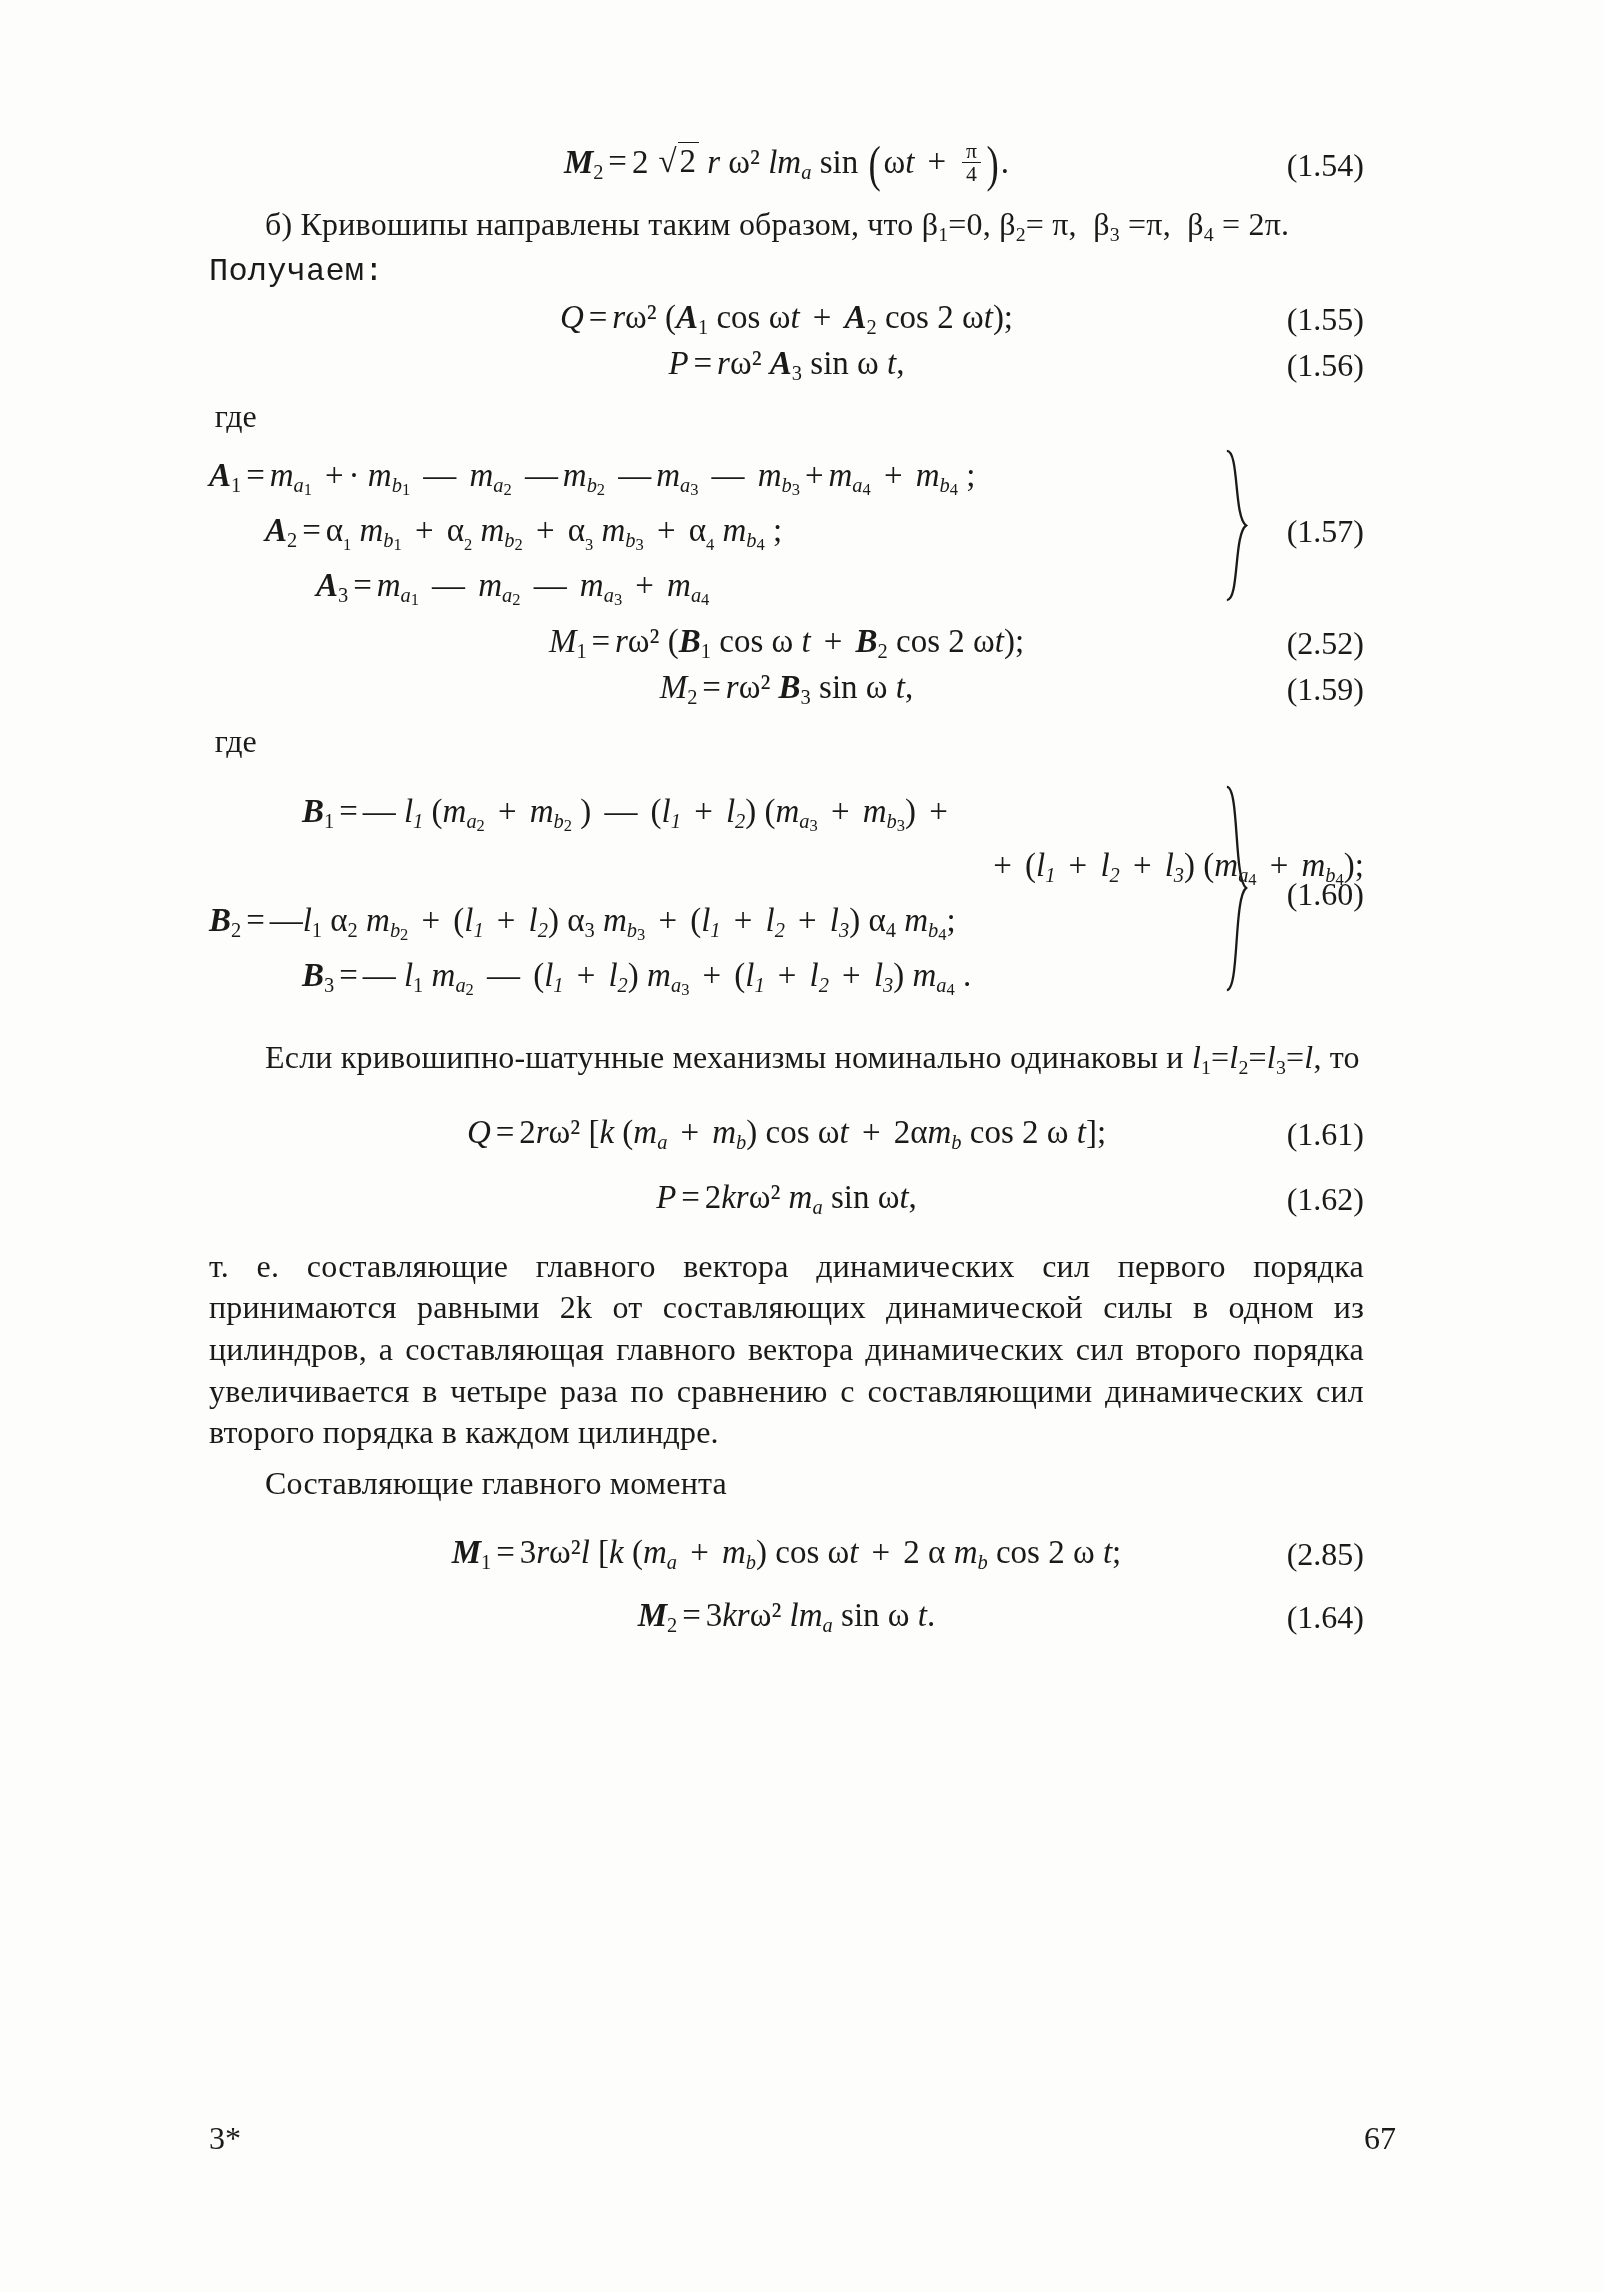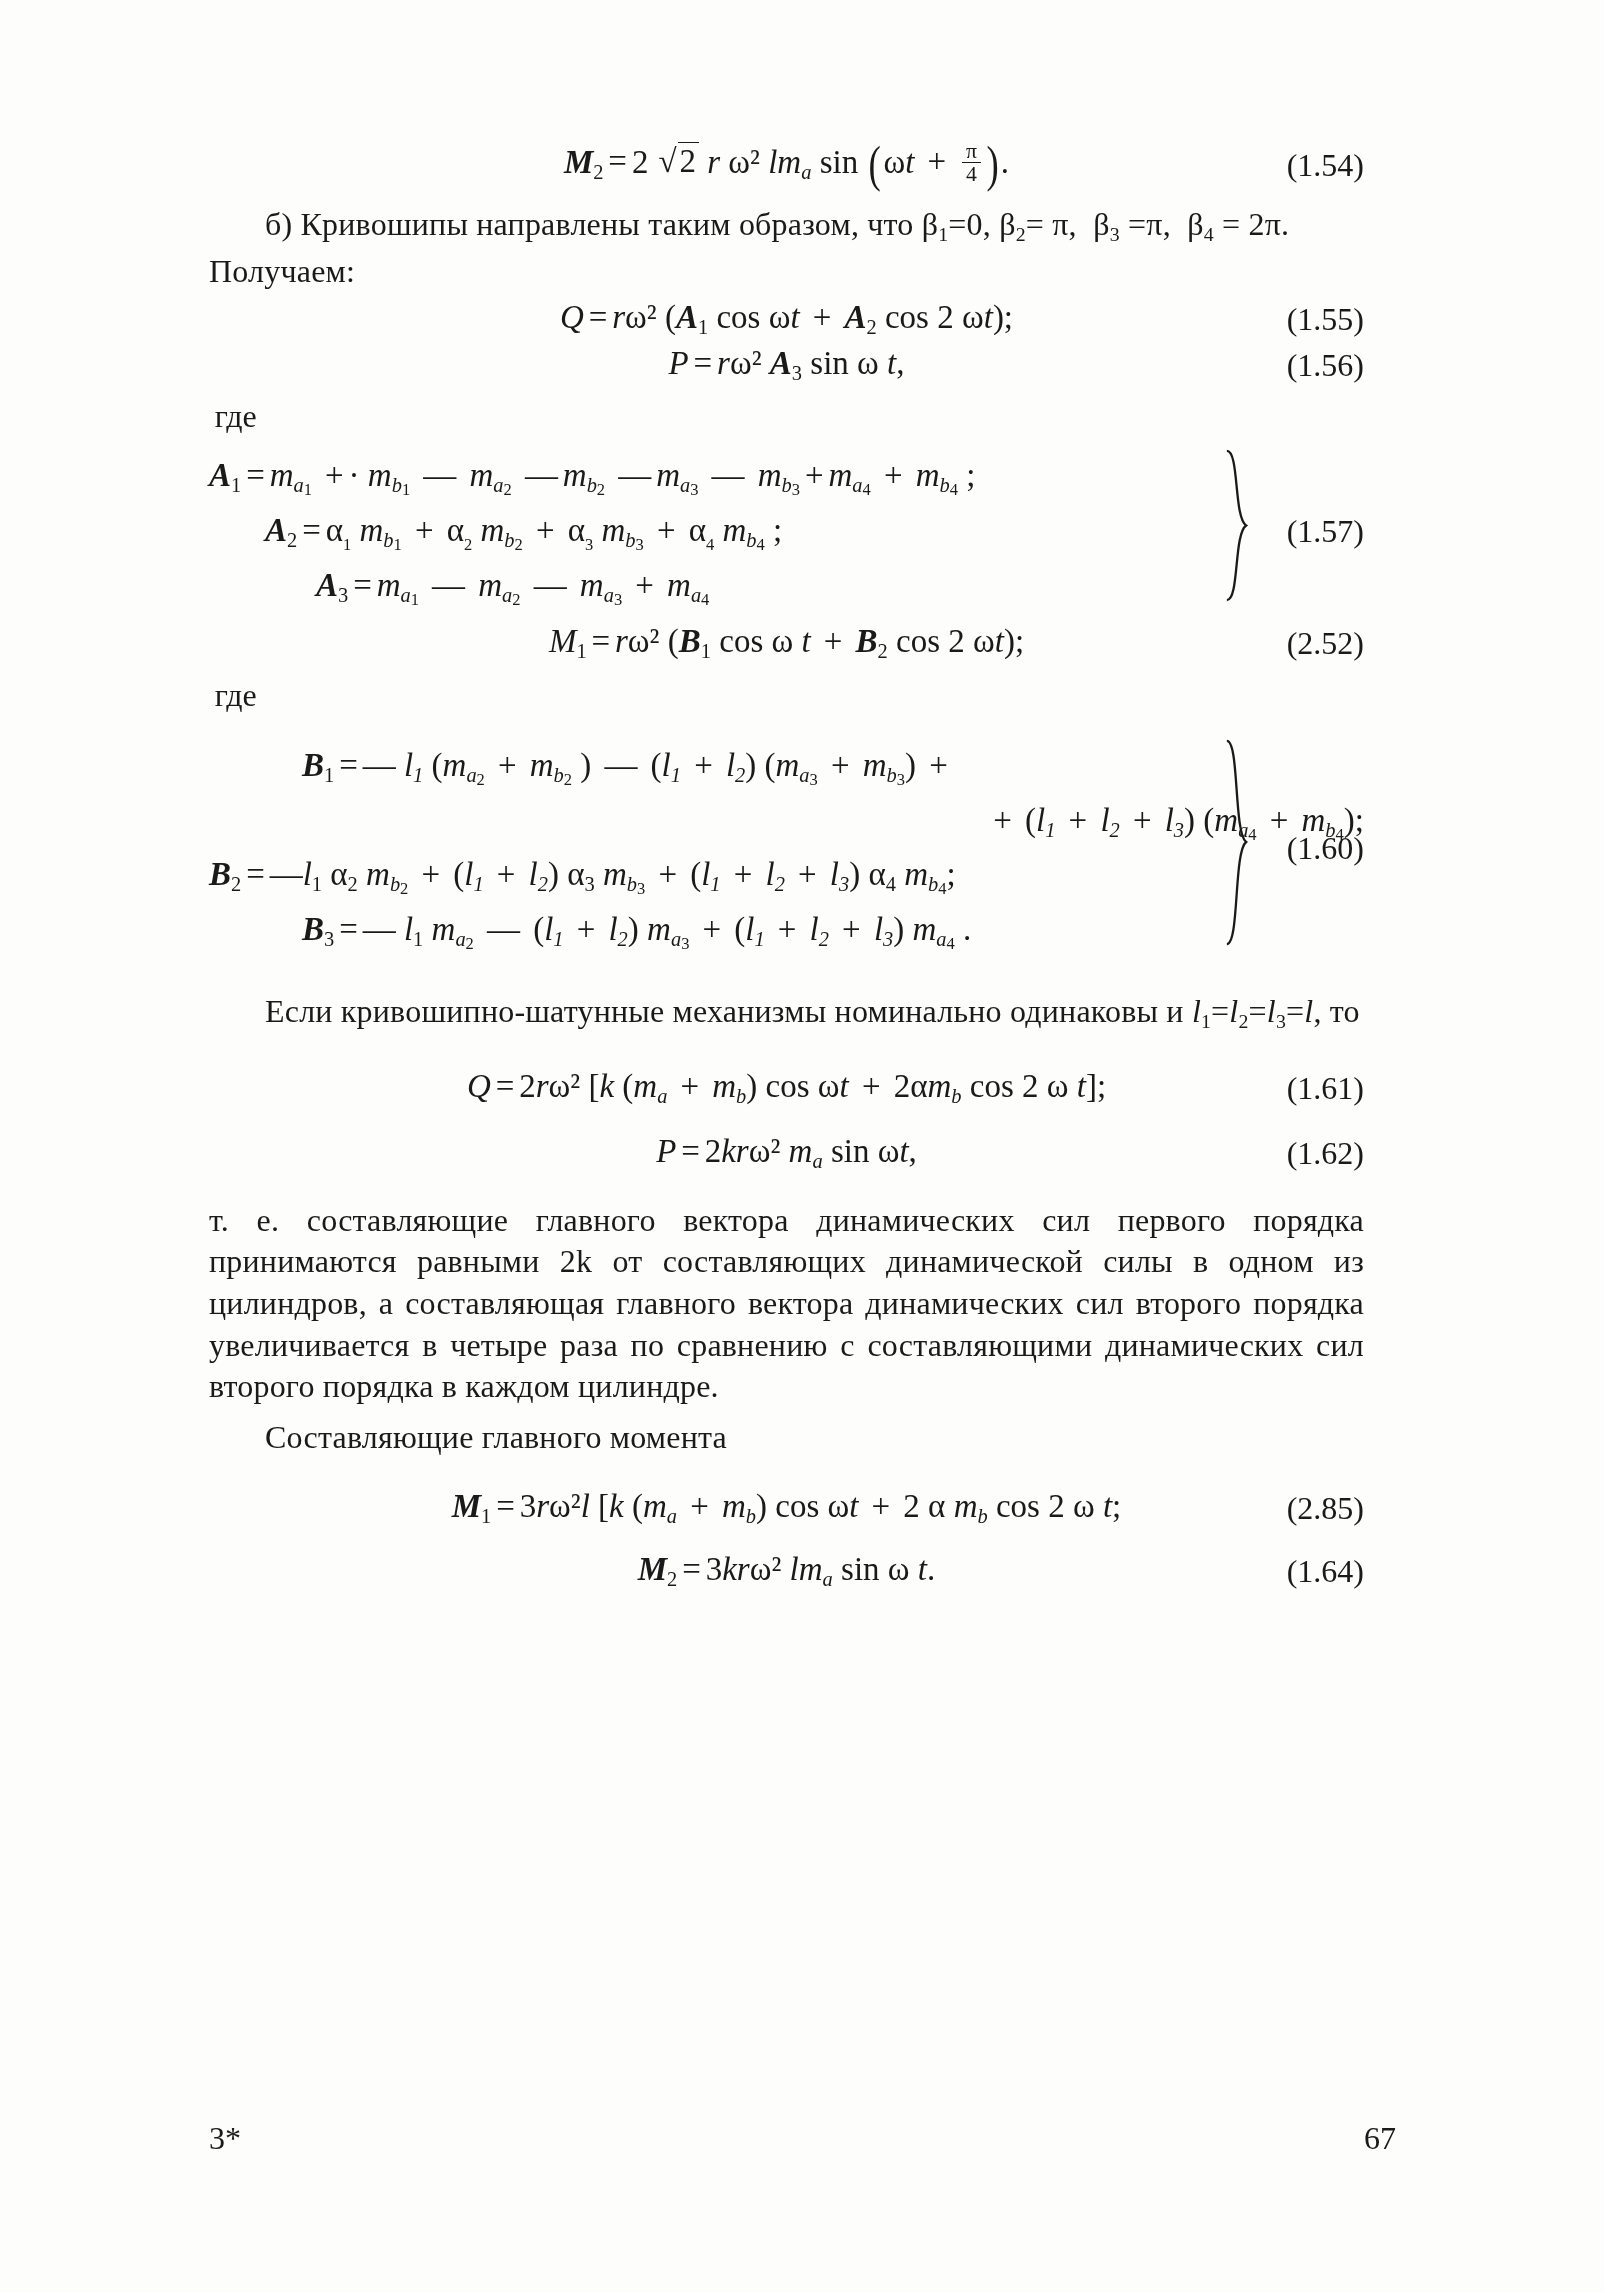--- a/index.html
+++ b/index.html
@@ -31,21 +31,21 @@
 
   
   .para {
     font-size: 32px;
     line-height: 1.30;
     text-align: justify;
     margin: 0 0 3.9px 0;
     letter-spacing: 0.2px;
   }
   .para.indent { text-indent: 56px; }
-  .nospace { margin: 0; }
+  .nospace { margin: 0; font-family: Liberation Mono, monospace; }
 
   .gde {
     font-size: 32px;
     margin: 13.6px 0 5.8px 0;
     padding-left: 5.8px;
   }
 
   
   .eqrow {
     position: relative;
@@ -227,20 +227,26 @@
       <div class="sys-num">(1.57)</div>
     </div>
 
     <div class="eqrow tight">
       <div class="eqbody">
         <i>M</i><sub class="upr">1</sub><span class="opsp">=</span><i>r</i>ω<span class="up">²</span> (<span class="bi">B</span><sub class="upr">1</sub><span class="up">&nbsp;cos&nbsp;</span>ω <i>t</i> <span class="opsp">+</span> <span class="bi">B</span><sub class="upr">2</sub><span class="up">&nbsp;cos&nbsp;2&nbsp;</span>ω<i>t</i>);
       </div>
       <div class="eqnum">(2.52)</div>
     </div>
 
+    <div class="eqrow tight">
+      <div class="eqbody">
+        <i>M</i><sub class="upr">2</sub><span class="opsp">=</span><i>r</i>ω<span class="up">²</span> <span class="bi">B</span><sub class="upr">3</sub><span class="up">&nbsp;sin&nbsp;</span>ω&nbsp;<i>t</i>,
+      </div>
+      <div class="eqnum">(1.59)</div>
+    </div>
 
     <p class="gde">где</p>
 
     <div class="system" style="margin-top:25px;">
       <div class="lines">
         <div class="line" style="padding-left:93px;">
           <span class="bi">B</span><sub class="upr">1</sub><span class="opsp">=</span>— <i>l</i><sub>1</sub> (<i>m</i><sub>a</sub><span class="subsub">2</span> <span class="opsp">+</span> <i>m</i><sub>b</sub><span class="subsub">2</span> ) <span class="opsp">—</span> (<i>l</i><sub>1</sub> <span class="opsp">+</span> <i>l</i><sub>2</sub>) (<i>m</i><sub>a</sub><span class="subsub">3</span> <span class="opsp">+</span> <i>m</i><sub>b</sub><span class="subsub">3</span>) <span class="opsp">+</span>
         </div>
         <div class="line" style="padding-left:180px;text-align:right;">
           <span class="opsp">+</span> (<i>l</i><sub>1</sub> <span class="opsp">+</span> <i>l</i><sub>2</sub> <span class="opsp">+</span> <i>l</i><sub>3</sub>) (<i>m</i><sub>a</sub><span class="subsub">4</span> <span class="opsp">+</span> <i>m</i><sub>b</sub><span class="subsub">4</span>);

